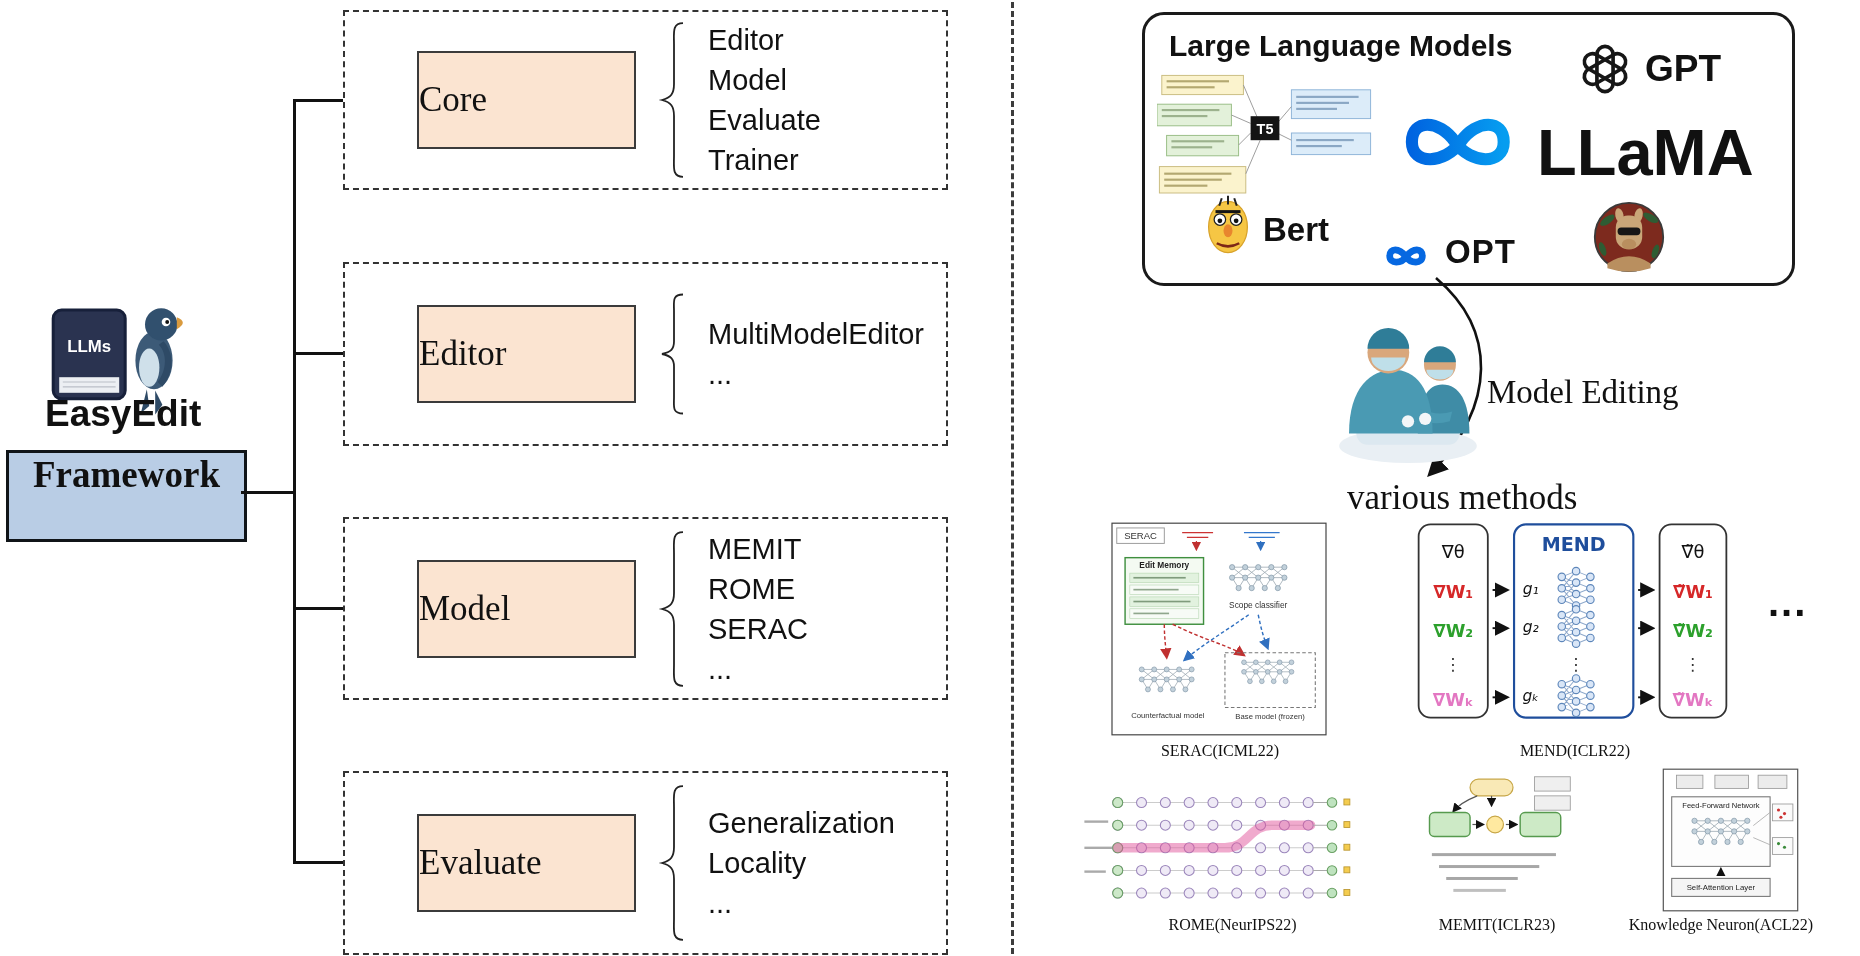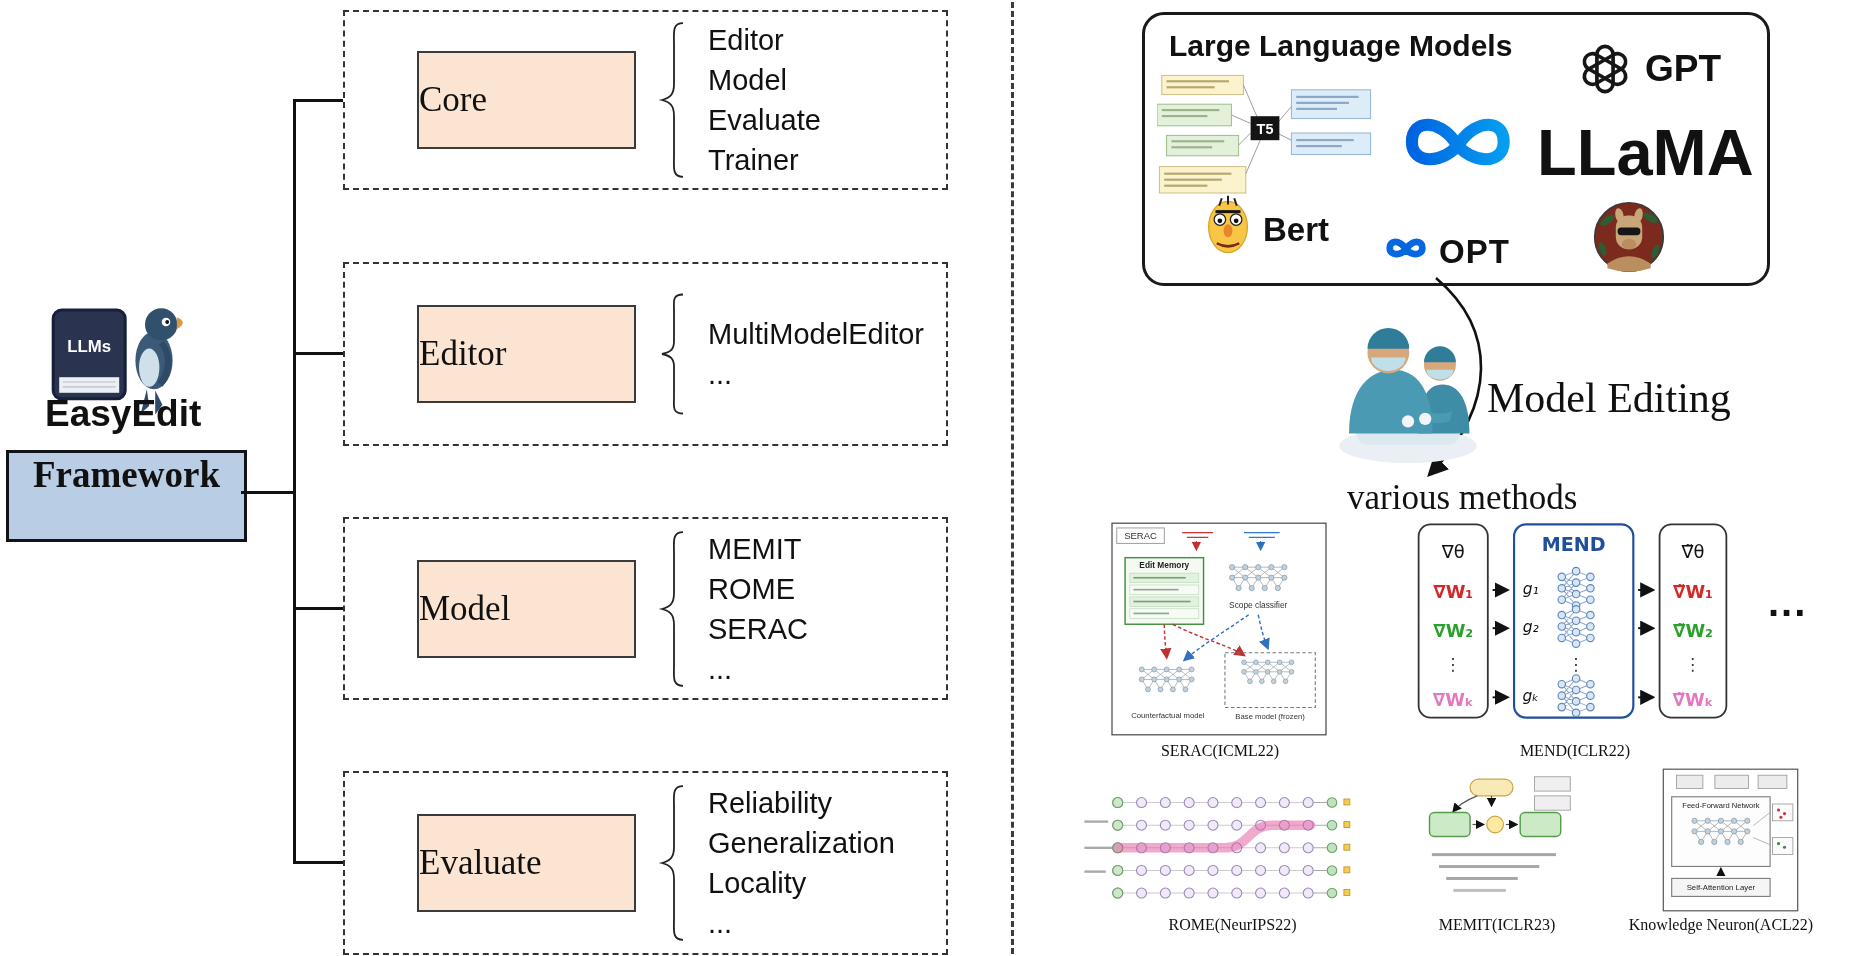--- a/index.html
+++ b/index.html
@@ -10,23 +10,23 @@
   .divider{position:absolute;left:1011px;top:2px;height:952px;width:0;border-left:3px dashed #3c3c3c;}
   .fw{position:absolute;left:6px;top:450px;width:235px;height:86px;background:#b9cde5;border:3px solid #101418;
       display:flex;align-items:flex-start;justify-content:center;font-family:"Liberation Serif",serif;font-weight:bold;font-size:37px;}
   .group{position:absolute;left:343px;width:605px;border:2px dashed #333;display:flex;align-items:center;
          padding-left:72px;box-sizing:border-box;background:#fff;}
   .gbox{width:215px;height:94px;background:#fbe4d1;border:2px solid #3b3b3b;display:flex;align-items:center;
         justify-content:flex-start;font-family:"Liberation Serif",serif;font-size:35px;flex:none;}
   .brace{flex:none;margin-left:20px;}
   .items{margin-left:22px;display:flex;flex-direction:column;justify-content:center;}
   .item{font-size:29px;line-height:40px;white-space:nowrap;}
-  .llm{position:absolute;left:1142px;top:12px;width:622px;height:268px;border:3px solid #1a1a1a;border-radius:22px;background:#fff;}
+  .llm{position:absolute;left:1142px;top:12px;width:622px;height:268px;border:3px solid #1a1a1a;border-radius:22px;background:#fff;padding-left:25px;}
   .llm-title{position:absolute;left:24px;top:14px;font-size:30px;font-weight:bold;}
-  .biglabel{position:absolute;font-family:"Liberation Serif",serif;font-size:42px;}
+  .biglabel{position:absolute;font-family:"Liberation Serif",serif;font-size:33px;}
   .caption{position:absolute;font-family:"Liberation Serif",serif;font-size:16px;text-align:center;white-space:nowrap;}
   .boldname{font-weight:bold;}
   .mendtext{font-family:"DejaVu Sans",sans-serif;}
 </style>
 </head>
 <body>
 
 <div class="canvas">
 
   <svg width="0" height="0" style="position:absolute">
@@ -167,21 +167,20 @@
   </div>
 
   <div class="group" style="top:771px;height:184px">
     <div class="gbox">
       <span>Evaluate</span>
       </div>
     <svg class="brace" width="30" height="160" viewBox="0 0 30 100" preserveAspectRatio="none">
       <path d="M27 2 C16 2 18 8 18 15 L18 40 C18 46 15 48.5 6 50 C15 51.5 18 54 18 60 L18 85 C18 92 16 98 27 98" fill="none" stroke="#222" stroke-width="1.8" vector-effect="non-scaling-stroke"></path>
       </svg>
     <div class="items">
-      <div class="item">Reliability</div>
       <div class="item">Generalization</div>
       <div class="item">Locality</div>
       <div class="item">...</div>
     </div>
   </div>
 
   <div class="divider"></div>
 
   <div class="llm">
     <div class="llm-title">Large Language Models</div>
@@ -234,21 +233,21 @@
       <rect x="10" y="16.5" width="20" height="2.4" fill="#151515"></rect>
       <circle cx="13.5" cy="24" r="4.6" fill="#fff" stroke="#222" stroke-width="1"></circle>
       <circle cx="26.5" cy="24" r="4.6" fill="#fff" stroke="#222" stroke-width="1"></circle>
       <circle cx="13.5" cy="25" r="1.9" fill="#111"></circle>
         <circle cx="26.5" cy="25" r="1.9" fill="#111"></circle>
       <ellipse cx="20" cy="33" rx="3.6" ry="5.2" fill="#e8862e"></ellipse>
       <path d="M11 43 Q20 48 29 43" stroke="#7d2817" stroke-width="2" fill="none"></path>
     </svg>
     <div class="abs boldname" style="left:118px;top:196px;font-size:33px">Bert</div>
 
-    <div class="abs" style="left:238px;top:218px;display:flex;align-items:flex-start;gap:8px">
+    <div class="abs" style="left:238px;top:218px;display:flex;align-items:flex-end;gap:14px">
       <svg width="48" height="30" viewBox="0 0 100 60">
         <use href="#metapath" stroke="#0668E1" stroke-width="14"></use>
       </svg>
       <span class="boldname" style="font-size:33px;letter-spacing:1px">OPT</span>
     </div>
 
     <svg class="abs" style="left:448px;top:186px" width="72" height="72" viewBox="0 0 60 60">
       <circle cx="30" cy="30" r="28.5" fill="#7d2a1e" stroke="#3a3a3a" stroke-width="1.5"></circle>
       <ellipse cx="12" cy="16" rx="7" ry="3" fill="#2e5c33" transform="rotate(-35 12 16)"></ellipse>
       <ellipse cx="48" cy="14" rx="7" ry="3" fill="#2e5c33" transform="rotate(30 48 14)"></ellipse>

